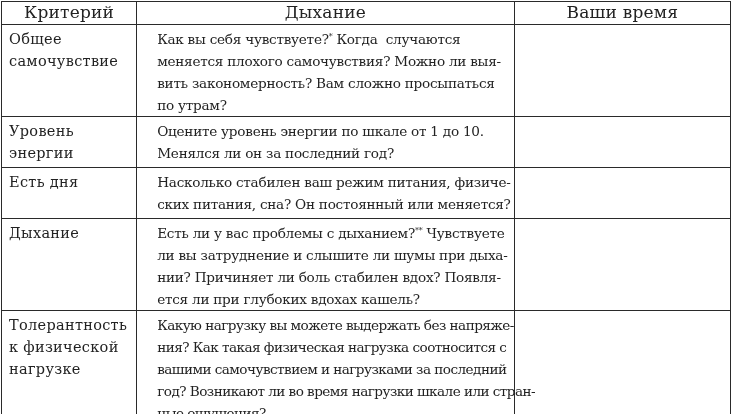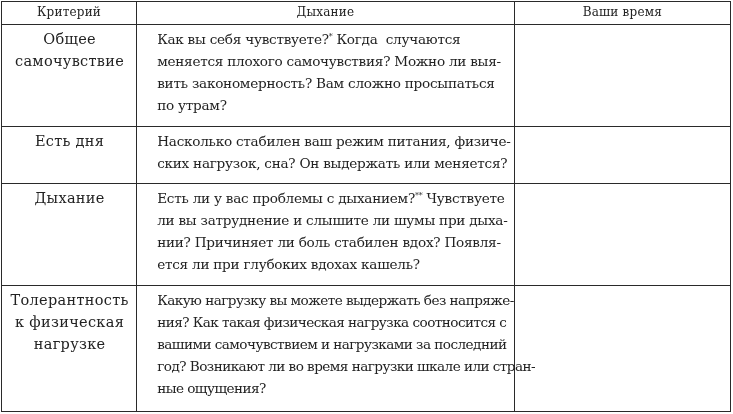--- a/index.html
+++ b/index.html
@@ -12,21 +12,21 @@
       font-family: "DejaVu Serif", "Liberation Serif", serif;
       color: #222222;
     }
     .tbl td, .tbl th {
       border: 1.5px solid #2a2a2a;
       vertical-align: top;
       padding: 0;
     }
     .tbl th {
       font-weight: normal;
-      font-size: 12px;
+      font-size: 17px;
       text-align: center;
       height: 22px;
       line-height: 21px;
       letter-spacing: 0.2px;
     }
     .c1 { width: 135px; }
     .c2 { width: 377px; }
     .c3 { width: 216px; }
     .crit {
       font-size: 14.5px;
@@ -34,21 +34,21 @@
       padding: 3px 6px 0 7px !important;
       letter-spacing: 0.3px;
     }
     .q {
       font-size: 13.6px;
       line-height: 22px;
       padding: 3px 4px 0 6px !important;
       letter-spacing: -0.25px;
     }
     .q .ln { display: block; white-space: nowrap; margin-left: 14px; }
-    .crit .ln { display: block; white-space: nowrap; text-align: center; }
+    .crit .ln { display: block; white-space: nowrap; }
     .ans { }
     .r1 { height: 92px; }
     .r2 { height: 51px; }
     .r3 { height: 51px; }
     .r4 { height: 83px; }
     .r5 { height: 106px; }
     sup { font-size: 8px; line-height: 0; vertical-align: 5px; }
   </style>
 </head>
 <body>
@@ -75,49 +75,60 @@
       </td>
       <td class="q">
         <span class="ln"><span>Как вы себя чувствуете?</span><sup>*</sup><span style="white-space:pre"> Когда  случаются</span></span>
         <span class="ln">меняется плохого самочувствия? Можно ли выя-</span>
         <span class="ln">вить закономерность? Вам сложно просыпаться</span>
         <span class="ln">по утрам?</span>
       </td>
       <td class="ans"></td>
     </tr>
 
+    <tr class="r2">
+      <td class="crit">
+        <span class="ln">Уровень</span>
+        <span class="ln">энергии</span>
+      </td>
+      <td class="q">
+        <span class="ln">Оцените уровень энергии по шкале от 1 до 10.</span>
+        <span class="ln">Менялся ли он за последний год?</span>
+      </td>
+      <td class="ans"></td>
+    </tr>
 
     <tr class="r3">
       <td class="crit">
         <span class="ln">Есть дня</span>
       </td>
       <td class="q">
         <span class="ln">Насколько стабилен ваш режим питания, физиче-</span>
-        <span class="ln">ских нагрузок, сна? Он выдержать или меняется?</span>
+        <span class="ln">ских питания, сна? Он постоянный или меняется?</span>
       </td>
       <td class="ans"></td>
     </tr>
 
     <tr class="r4">
       <td class="crit">
         <span class="ln">Дыхание</span>
       </td>
       <td class="q">
         <span class="ln"><span>Есть ли у вас проблемы с дыханием?</span><sup>**</sup><span style="white-space:pre"> Чувствуете</span></span>
         <span class="ln">ли вы затруднение и слышите ли шумы при дыха-</span>
         <span class="ln">нии? Причиняет ли боль стабилен вдох? Появля-</span>
         <span class="ln">ется ли при глубоких вдохах кашель?</span>
       </td>
       <td class="ans"></td>
     </tr>
 
     <tr class="r5">
       <td class="crit">
         <span class="ln">Толерантность</span>
-        <span class="ln">к физическая</span>
+        <span class="ln">к физической</span>
         <span class="ln">нагрузке</span>
       </td>
       <td class="q" style="letter-spacing:-0.55px">
         <span class="ln">Какую нагрузку вы можете выдержать без напряже-</span>
         <span class="ln">ния? Как такая физическая нагрузка соотносится с</span>
         <span class="ln">вашими самочувствием и нагрузками за последний</span>
         <span class="ln">год? Возникают ли во время нагрузки шкале или стран-</span>
         <span class="ln">ные ощущения?</span>
       </td>
       <td class="ans"></td>

